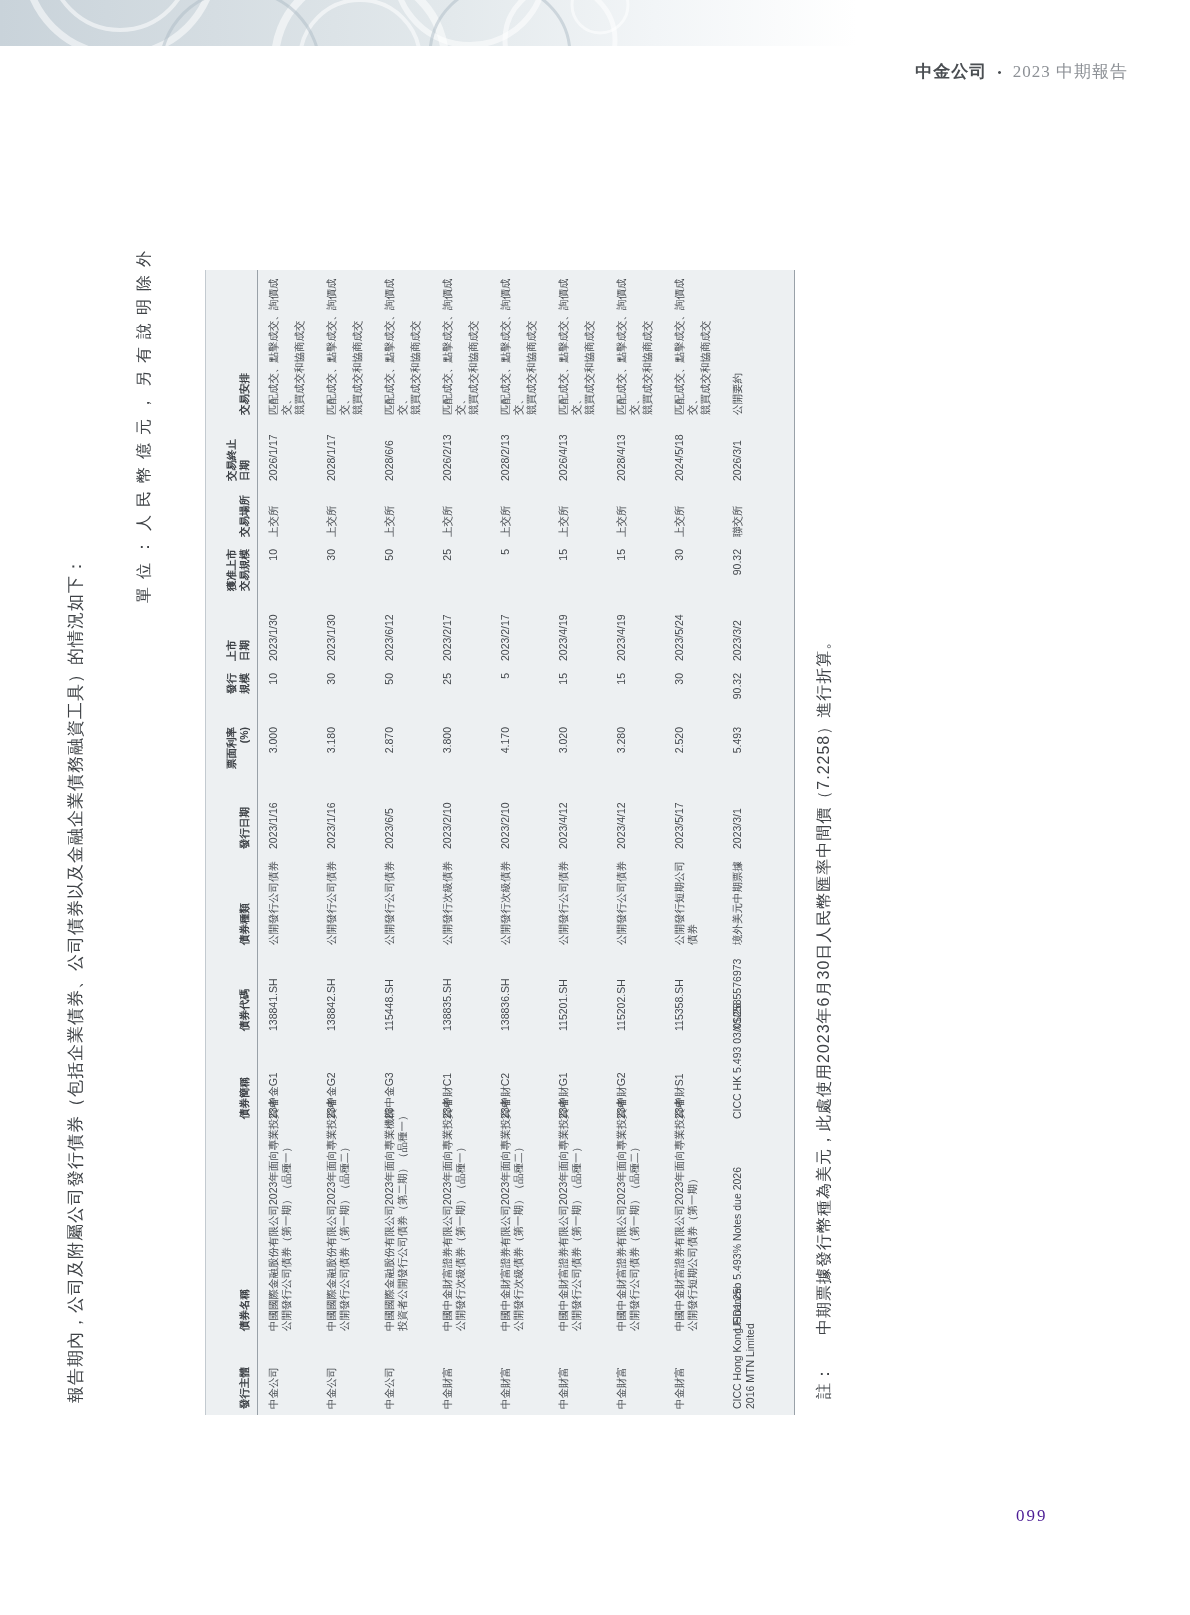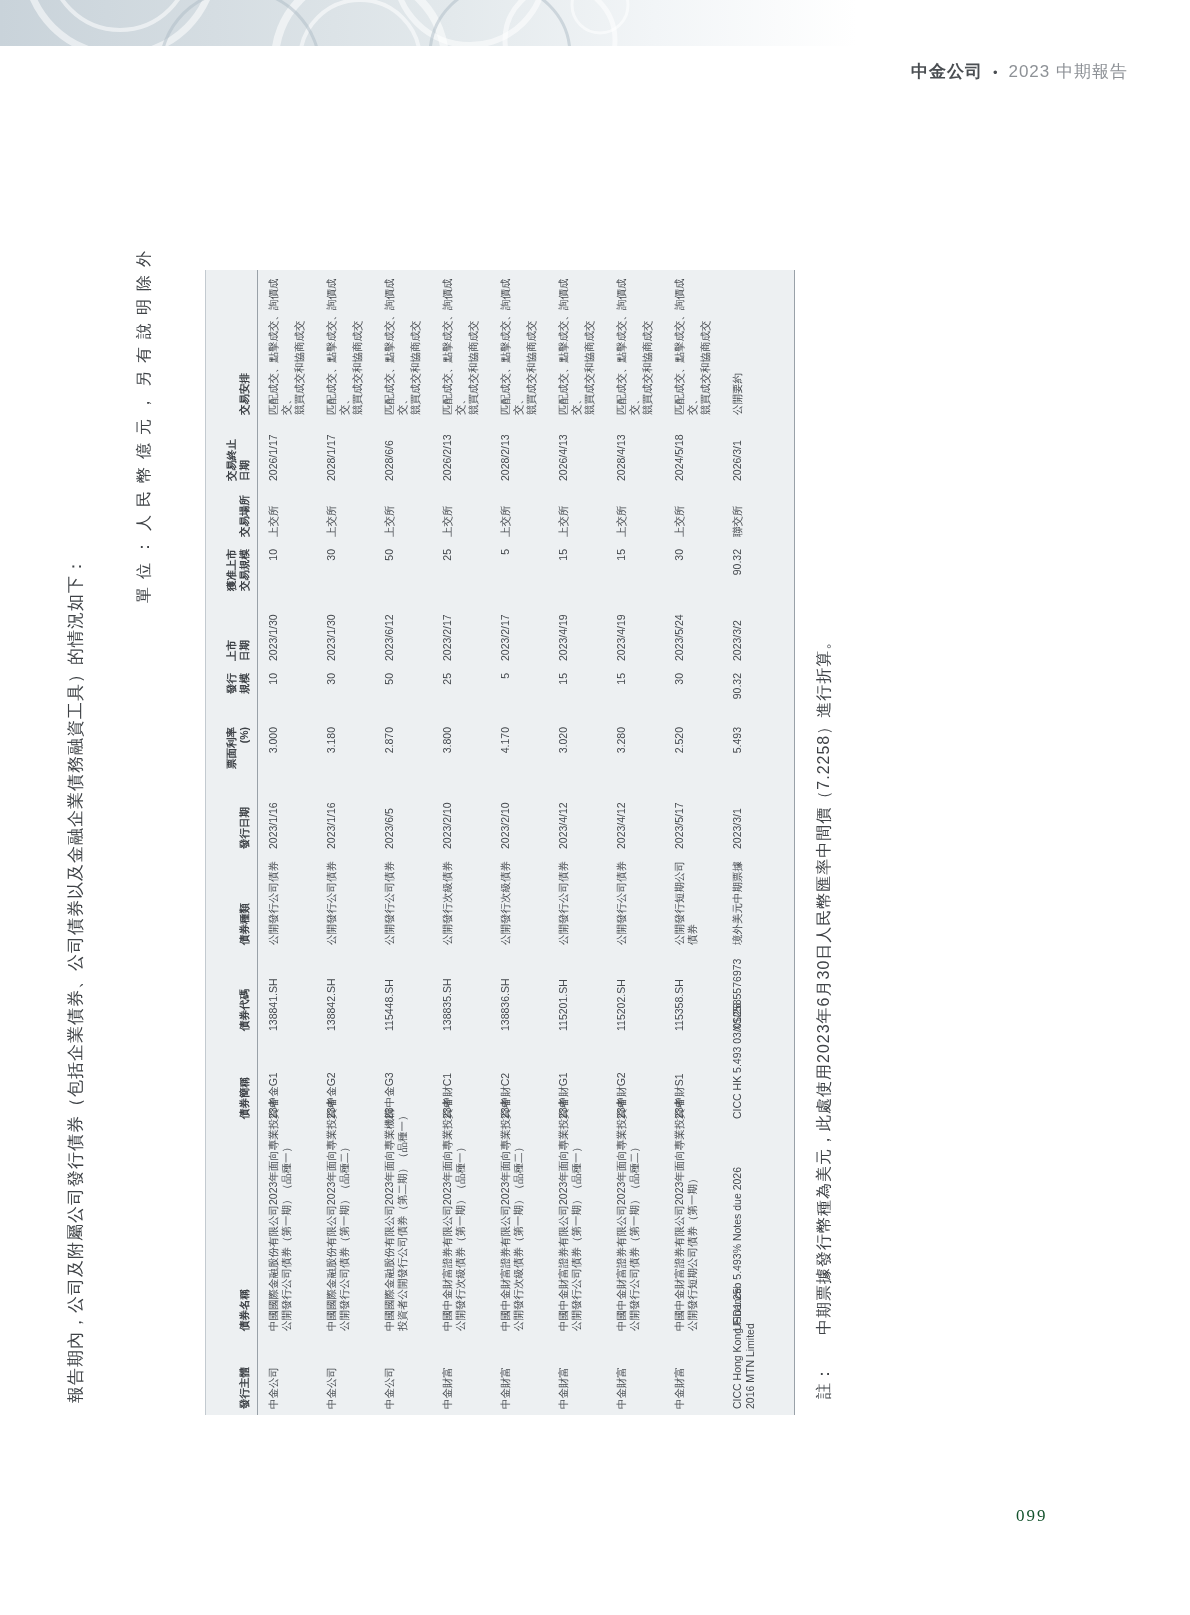--- a/index.html
+++ b/index.html
@@ -3,28 +3,28 @@
 <meta charset="utf-8">
 <style>
   html,body{margin:0;padding:0;background:#fff;}
   .page{position:relative;width:1190px;height:1615px;background:#ffffff;overflow:hidden;
         font-family:"Liberation Sans",sans-serif;color:#3e4246;}
   
   .band{position:absolute;left:0;top:0;width:1190px;height:46px;
         background:linear-gradient(90deg,#c9d3da 0%,#d5dde2 18%,#e3e9ec 38%,#f2f5f7 55%,#ffffff 72%);}
   .band svg{position:absolute;left:0;top:0;}
   
-  .rpt-hdr{position:absolute;top:60px;right:62px;font-family:Liberation Sans, sans-serif;font-size:17px;
+  .rpt-hdr{position:absolute;top:60px;right:62px;font-family:Liberation Serif, serif;font-size:17px;
            letter-spacing:1px;white-space:nowrap;}
   .rpt-hdr .brand{color:#4a4e52;font-weight:bold;}
   .rpt-hdr .dot{color:#4a4e52;margin:0 10px;font-size:13px;}
   .rpt-hdr .issue{color:#8d9196;}
   
   .pagenum{position:absolute;left:1016px;top:1506px;font-family:"Liberation Serif",serif;
-           font-size:17px;letter-spacing:2px;color:#14532d;}
+           font-size:17px;letter-spacing:2px;color:#4c1d95;}
   
   .rot-wrap{position:absolute;left:58px;top:243px;width:825px;height:1172px;}
   .land{position:relative;width:1172px;height:825px;transform:translateY(1172px) rotate(-90deg);
         transform-origin:0 0;}
   .doc-title{position:absolute;top:6px;left:12px;font-size:17px;letter-spacing:1px;color:#3e4246;white-space:nowrap;}
   .unit-line{position:absolute;top:76px;right:0px;font-size:16px;letter-spacing:8px;color:#3e4246;white-space:nowrap;}
   
   .btable{position:absolute;top:147px;left:0;width:1145px;background:#edf0f2;
           border-top:1px solid #c3cad0;border-bottom:1px solid #99a1a8;
           font-size:10.5px;line-height:13px;color:#45494e;}

